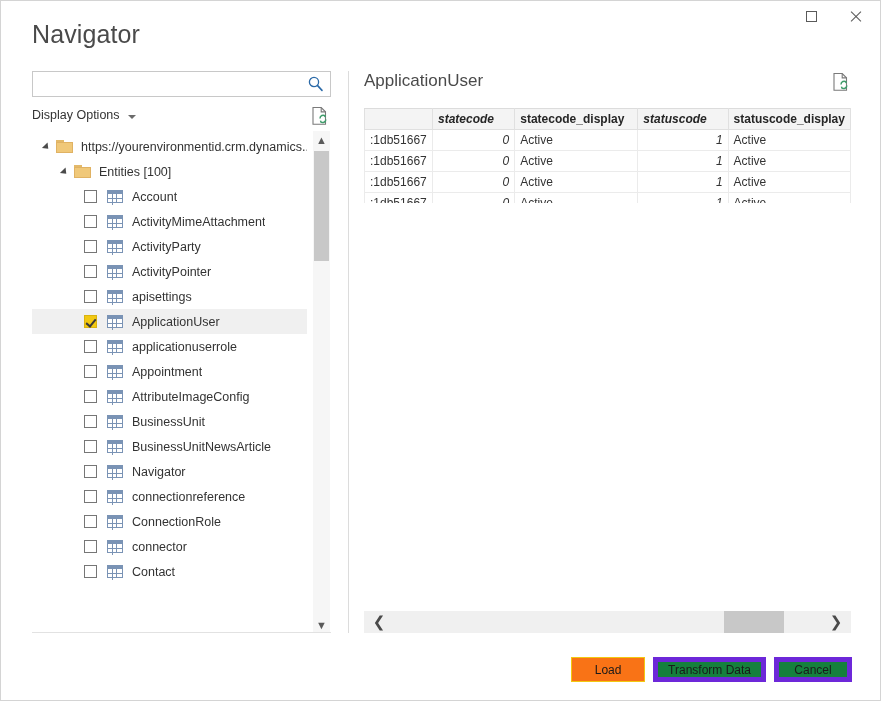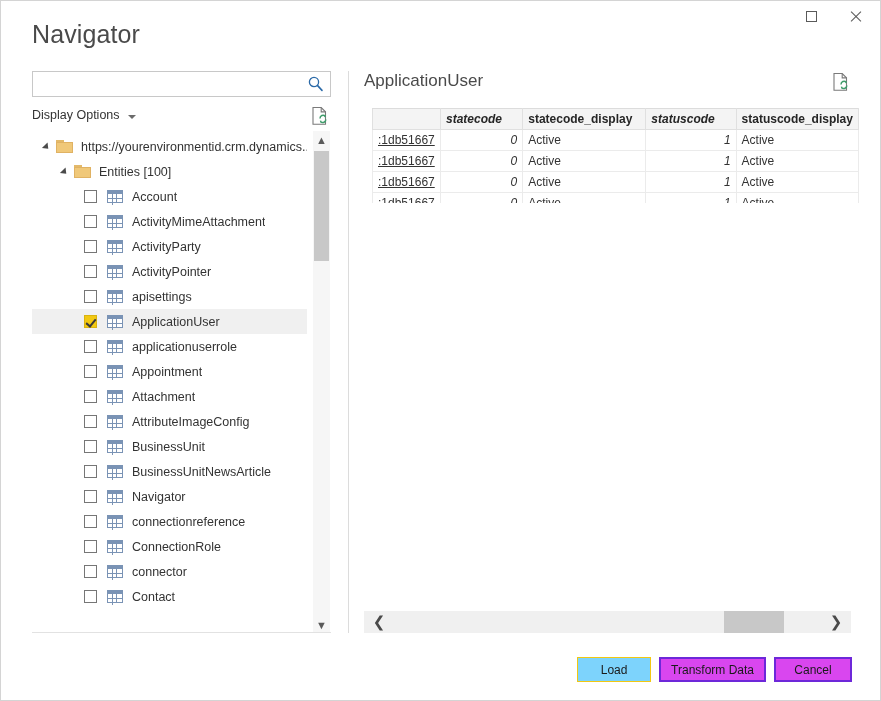--- a/index.html
+++ b/index.html
@@ -342,21 +342,21 @@
     position: absolute;
     right: 1px;
     top: 1px;
     width: 18px;
     height: 20px;
     cursor: default;
   }
 
   #preview-table-wrap {
     position: absolute;
-    left: 8px;
+    left: 0;
     top: 37px;
     width: 487px;
     height: 95px;
     overflow: hidden;
   }
 
   table.preview {
     border-collapse: collapse;
     table-layout: fixed;
     font-size: 12px;
@@ -387,21 +387,20 @@
   td.num, th.num { text-align: right; font-style: italic; }
   .col-key  { width: 68px; }
   .col-a    { width: 84px; }
   .col-b    { width: 124px; }
   .col-c    { width: 92px; }
   .col-d    { width: 122px; }
   td.col-key {
     text-align: left;
     border-left: none;
     padding-left: 0px;
-    text-decoration: underline;
   }
   th.col-key { border-left: none; }
 
   
   #hscroll {
     position: absolute;
     left: 0;
     bottom: 0;
     width: 487px;
     height: 22px;
@@ -439,30 +438,30 @@
     display: flex;
     gap: 8px;
   }
   .btn {
     height: 25px;
     min-width: 78px;
     padding: 0 10px;
     font-family: "Liberation Sans", sans-serif;
     font-size: 12px;
     color: #1a1a1a;
-    background: #d946ef;
-    border: 2px solid #6d28d9;
+    background: #15803d;
+    border: 5px solid #6d28d9;
     cursor: default;
     display: flex;
     align-items: center;
     justify-content: center;
     white-space: nowrap;
   }
   .btn.primary {
-    background: #7dd3fc;
+    background: #f97316;
     border: 1px solid #f2c811;
     min-width: 74px;
   }
 </style>
 </head>
 <body>
 
 <div id="window">
 
   <div id="titlebar">
@@ -567,27 +566,20 @@
               <span class="tline"></span>
             </span>
             <span class="tree-label">applicationuserrole</span>
           </div>
           <div class="tree-row indent-2">
             <span class="chk"></span>
             <span class="table-icon">
               <span class="tline"></span>
             </span>
             <span class="tree-label">Appointment</span>
-          </div>
-          <div class="tree-row indent-2">
-            <span class="chk"></span>
-            <span class="table-icon">
-              <span class="tline"></span>
-            </span>
-            <span class="tree-label">Attachment</span>
           </div>
           <div class="tree-row indent-2">
             <span class="chk"></span>
             <span class="table-icon">
               <span class="tline"></span>
             </span>
             <span class="tree-label">AttributeImageConfig</span>
           </div>
           <div class="tree-row indent-2">
             <span class="chk"></span>

